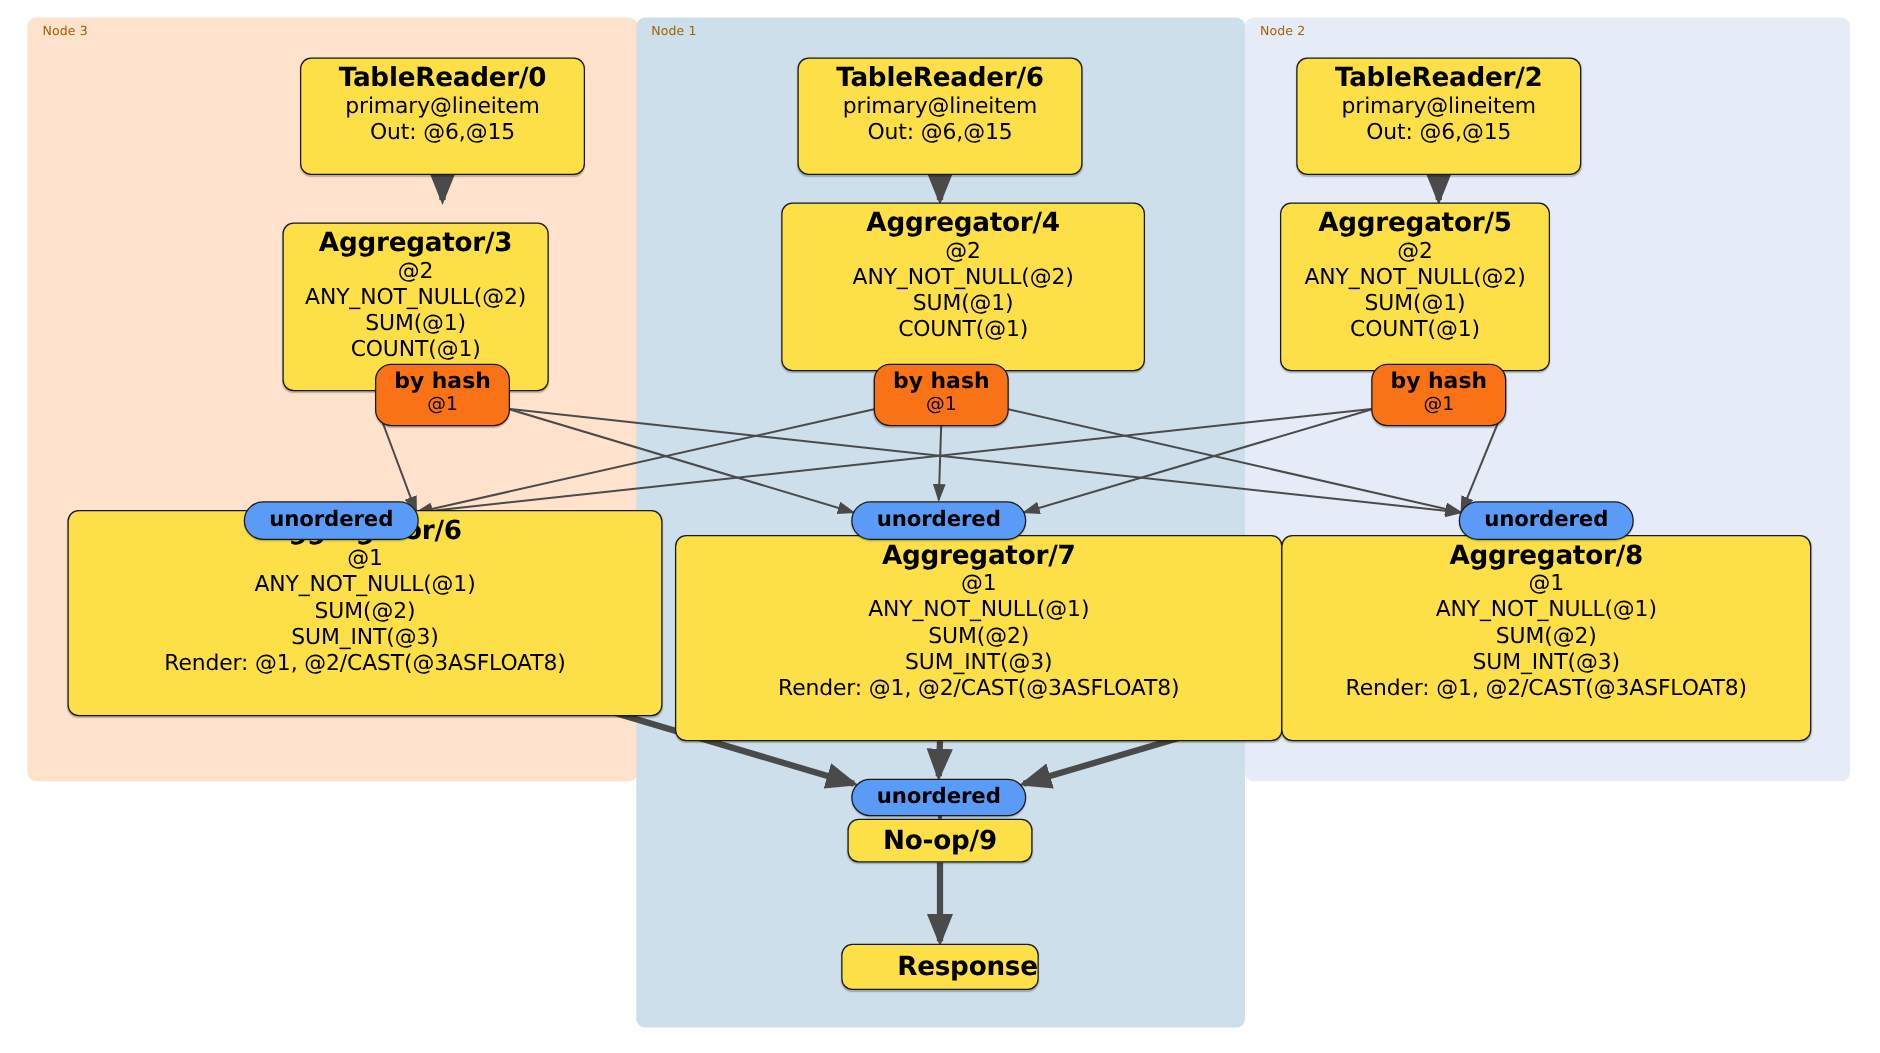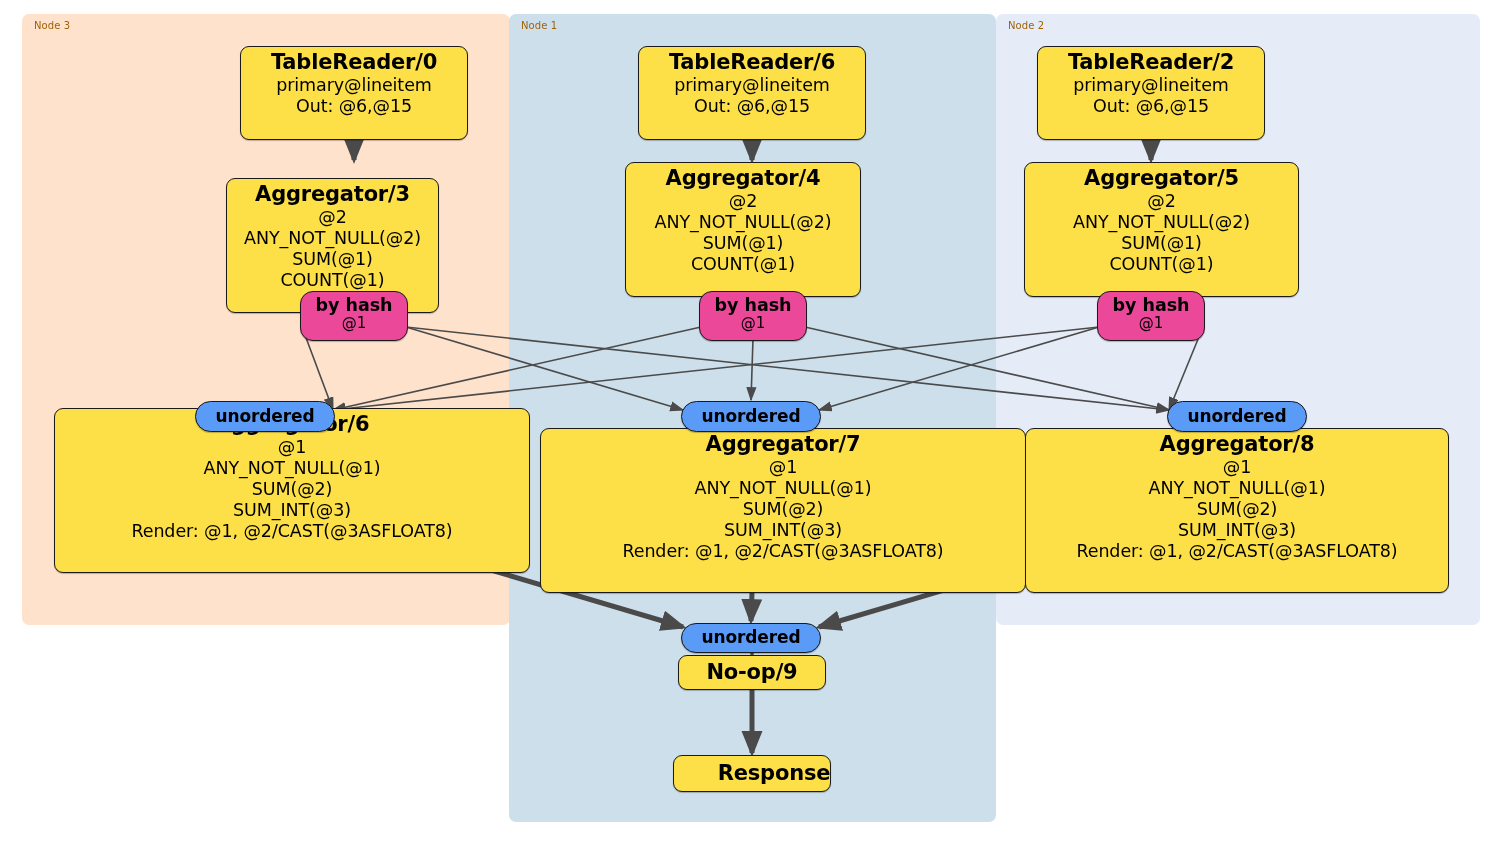--- a/index.html
+++ b/index.html
@@ -73,21 +73,21 @@
     position: absolute;
     box-sizing: border-box;
     border: 1.6px solid #1a1a1a;
     border-radius: 14px;
     text-align: center;
     color: #000;
     line-height: 1.15;
     box-shadow: 0 1px 1px rgba(0,0,0,0.25);
   }
   .pill.hash {
-    background: #ec4899;
+    background: #f97316;
     border-radius: 13px;
     padding-top: 3px;
   }
   .pill.hash .htitle {
     font-weight: bold;
     font-size: 17.5px;
     white-space: nowrap;
   }
   .pill.hash .hsub {
     font-size: 15px;
@@ -177,28 +177,28 @@
         <div class="pline">primary@lineitem</div>
         <div class="pline">Out: @6,@15</div>
       </div>
       <div class="proc" style="left: 226px; top: 178px; width: 213px; height: 135px;">
         <div class="ptitle">Aggregator/3</div>
         <div class="pline">@2</div>
         <div class="pline">ANY_NOT_NULL(@2)</div>
         <div class="pline">SUM(@1)</div>
         <div class="pline">COUNT(@1)</div>
       </div>
-      <div class="proc" style="left: 625px; top: 162px; width: 236px; height: 135px;">
+      <div class="proc" style="left: 625px; top: 162px; width: 291px; height: 135px;">
         <div class="ptitle">Aggregator/4</div>
         <div class="pline">@2</div>
         <div class="pline">ANY_NOT_NULL(@2)</div>
         <div class="pline">SUM(@1)</div>
         <div class="pline">COUNT(@1)</div>
       </div>
-      <div class="proc" style="left: 1024px; top: 162px; width: 275px; height: 135px;">
+      <div class="proc" style="left: 1024px; top: 162px; width: 216px; height: 135px;">
         <div class="ptitle">Aggregator/5</div>
         <div class="pline">@2</div>
         <div class="pline">ANY_NOT_NULL(@2)</div>
         <div class="pline">SUM(@1)</div>
         <div class="pline">COUNT(@1)</div>
       </div>
       <div class="proc" style="left: 54px; top: 408px; width: 476px; height: 165px;">
         <div class="ptitle">Aggregator/6</div>
         <div class="pline">@1</div>
         <div class="pline">ANY_NOT_NULL(@1)</div>

